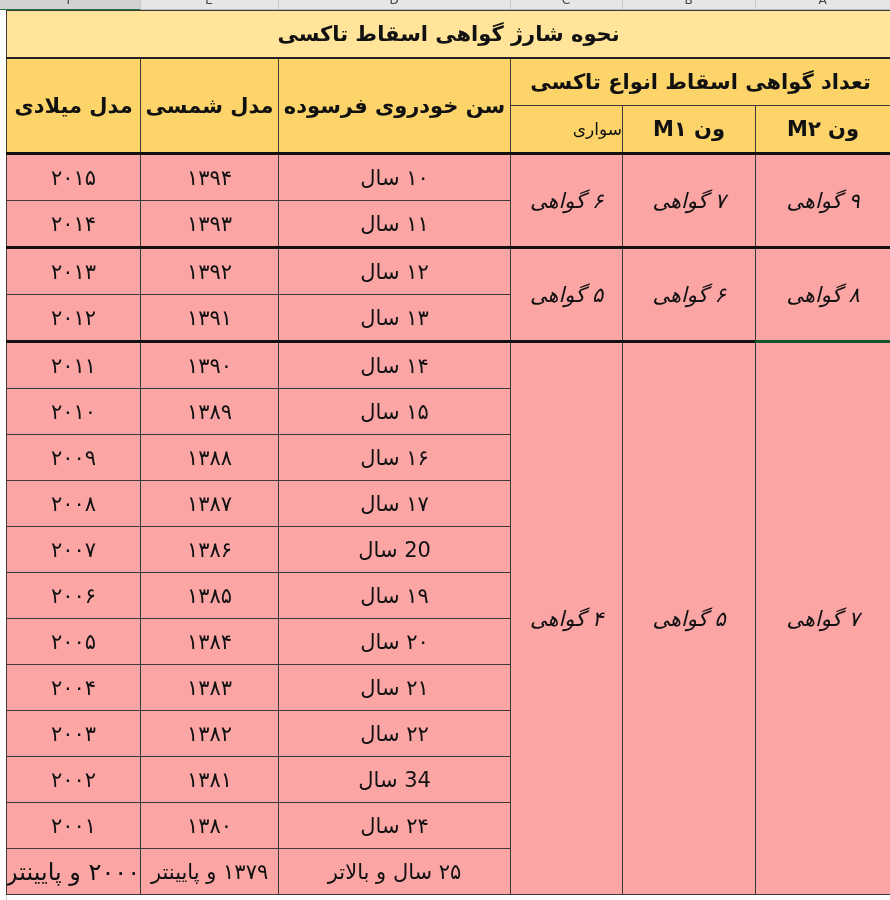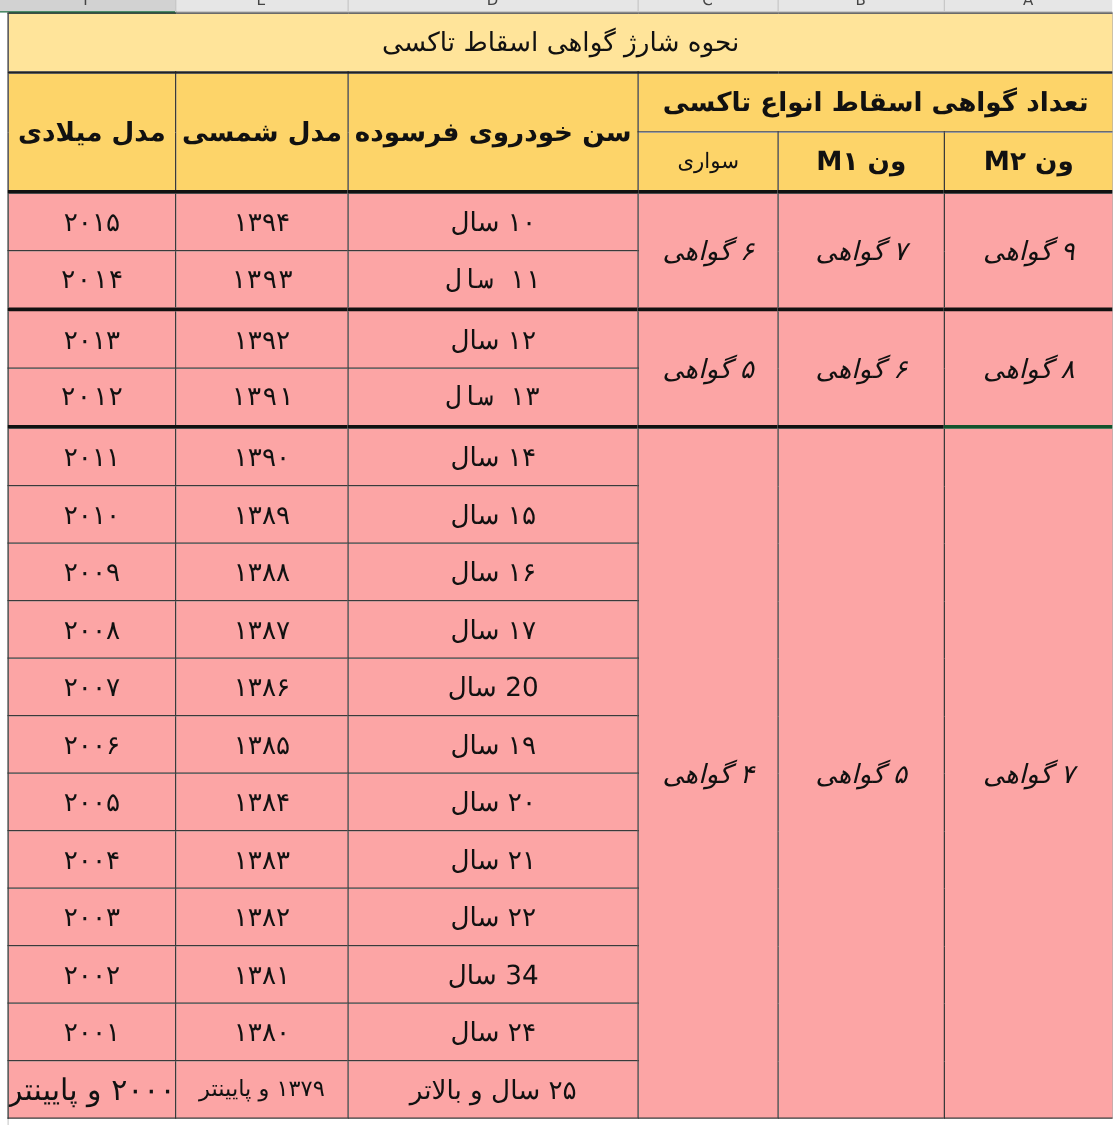--- a/index.html
+++ b/index.html
@@ -22,30 +22,30 @@
   }
   table.main {
     position:absolute; left:6px; top:10px; width:884px;
     border-collapse:collapse; table-layout:fixed; direction:rtl;
   }
   table.main td {
     border:1px solid #3a3a3a; text-align:center; vertical-align:middle;
     padding:0; color:#111; font-size:21px; overflow:hidden; white-space:nowrap;
   }
   .title-cell {
-    background:#ffe49a; height:46px; font-weight:normal; font-size:24px;
+    background:#ffe49a; height:46px; font-weight:bold; font-size:24px;
     border-bottom:2px solid #222 !important;
   }
   .hdr { background:#fdd469; font-weight:bold; font-size:22px; }
   .hdr-top { height:46px;margin-top:16px; }
   .hdr-sub { height:46px; font-size:20px; }
-  .hdr-sub.small { font-size:17px; font-weight:normal; }
+  .hdr-sub.small { font-size:17px; font-weight:normal;text-align:right; }
   .hdr-bot { border-bottom:3px solid #111 !important; }
   tr.data td { height:45px; background:#fca5a5; }
-  tr.group-end td { border-bottom:3px solid #111;font-family:Liberation Mono, monospace; }
+  tr.group-end td { border-bottom:3px solid #111; }
   .merged { background:#fff; font-size:21px;font-style:italic; }
 </style>
 </head>
 <body>
 
 <div class="col-header-bar">
   <div class="col-letter" style="left:755px;width:135px;">A</div>
   <div class="col-letter" style="left:622px;width:133px;">B</div>
   <div class="col-letter" style="left:510px;width:112px;">C</div>
   <div class="col-letter" style="left:278px;width:232px;">D</div>
@@ -160,17 +160,17 @@
     <td>۱۳۸۱</td>
     <td>۲۰۰۲</td>
   </tr>
   <tr class="data">
     <td>۲۴ سال</td>
     <td>۱۳۸۰</td>
     <td>۲۰۰۱</td>
   </tr>
   <tr class="data">
     <td>۲۵ سال و بالاتر</td>
-    <td style="font-size:18px">۱۳۷۹ و پایینتر</td>
+    <td style="font-size:21px">۱۳۷۹ و پایینتر</td>
     <td style="font-size:24px">۲۰۰۰ و پایینتر</td>
   </tr>
 </tbody>
   </table>
 
 </body></html>

